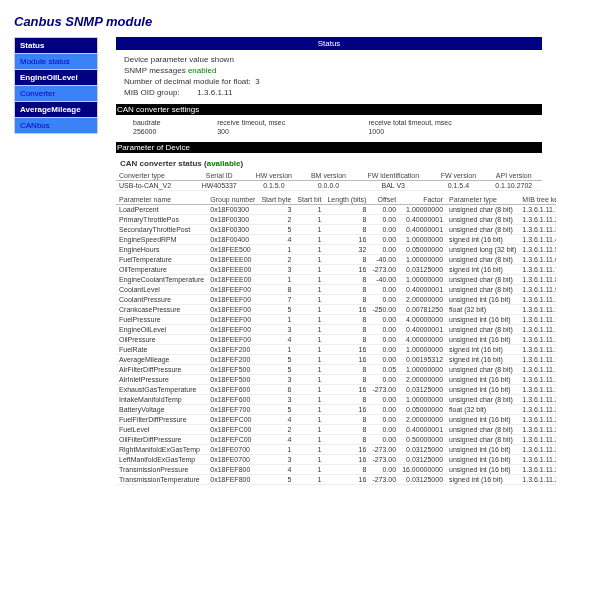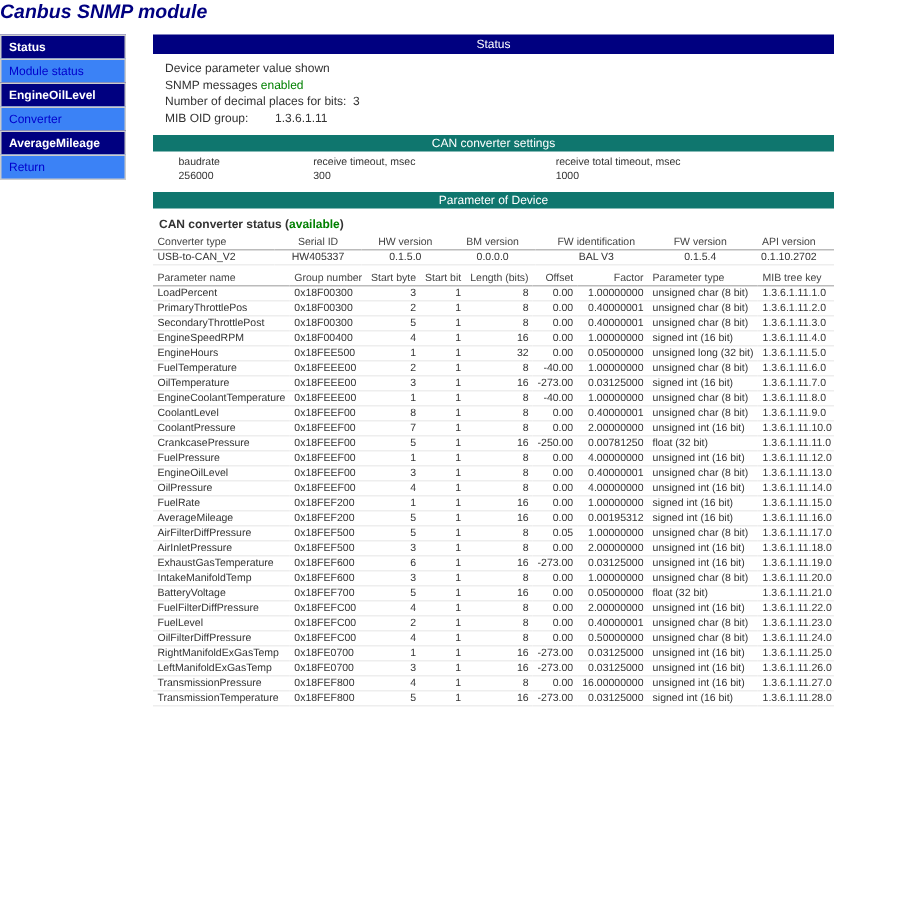--- a/index.html
+++ b/index.html
@@ -1,28 +1,28 @@
 <!DOCTYPE html>
 <html><head>
 <meta charset="utf-8">
 <style>
 body{margin:0;font-family:Verdana,Arial,sans-serif;font-size:9px;color:#333;background:#fff}
-.page{width:556px;height:600px;overflow:hidden;box-sizing:border-box}
+.page{width:556px;height:600px;overflow:hidden;padding:14px;box-sizing:border-box}
 h1{font-size:13px;font-weight:bold;color:#000080;margin:0 0 8px;font-style:italic}
 .main{display:flex;gap:18px}
 .sidebar{width:84px;flex-shrink:0}
 .nav-item{padding:3px 5px;font-size:8px;border:1px solid #ccc;margin-bottom:-1px}
 .nav-header{background:#000080;color:#fff;font-weight:bold}
 .nav-link{background:#3b82f6;color:#0000cc;cursor:pointer}
 .content{flex:1;min-width:0}
 .section-bar{background:#000080;color:#fff;text-align:center;padding:2px;font-size:8px;margin-bottom:4px}
 .info-row{font-size:8px;padding:1px 4px 1px 8px}
 .enabled{color:#008000}
 .avail{color:#008000}
-.sub-bar{background:#0f766e;color:#fff;text-align:center;padding:1px;font-size:8px;margin:6px 0 3px}
+.sub-bar{background:#000000;color:#fff;padding:1px;font-size:8px;margin:6px 0 3px}
 .indent{margin-left:14px}
 table{border-collapse:collapse;width:100%;font-size:7px;table-layout:auto}
 th,td{text-align:left;padding:1px 3px;white-space:nowrap;border-bottom:1px solid #eee}
 th{font-weight:normal;color:#444;border-bottom:1px solid #bbb}
 .status-title{font-weight:bold;font-size:8px;padding:3px 4px}
 .conv-table{margin-bottom:4px}
 .small-table td{border:none}
 .r{text-align:right}
 </style>
 </head>
@@ -30,27 +30,27 @@
 
 <div class="page">
 <h1>Canbus SNMP module</h1>
 <div class="main">
 <div class="sidebar" id="sidebar">
         <div class="nav-item nav-header">Status</div>
         <div class="nav-item nav-link">Module status</div>
         <div class="nav-item nav-header">EngineOilLevel</div>
         <div class="nav-item nav-link">Converter</div>
         <div class="nav-item nav-header">AverageMileage</div>
-        <div class="nav-item nav-link">Return</div>
+        <div class="nav-item nav-link">CANbus</div>
       </div>
 <div class="content">
 <div class="section-bar">Status</div>
 <div class="info-row">Device parameter value shown</div>
 <div class="info-row"><span>SNMP messages</span> <span class="enabled">enabled</span></div>
-<div class="info-row"><span>Number of decimal places for bits:</span>&nbsp;&nbsp;<span>3</span></div>
+<div class="info-row"><span>Number of decimal module for float:</span>&nbsp;&nbsp;<span>3</span></div>
 <div class="info-row"><span>MIB OID group:</span>&nbsp;&nbsp;&nbsp;&nbsp;&nbsp;&nbsp;&nbsp;&nbsp;<span>1.3.6.1.11</span></div>
 
 <div class="sub-bar">CAN converter settings</div>
 <div class="indent">
 <table class="small-table">
             <tbody>
               <tr id="cs-h">
                 <td style="padding-right: 20px;">baudrate</td>
                 <td style="padding-right: 20px;">receive timeout, msec</td>
                 <td style="padding-right: 20px;">receive total timeout, msec</td>

